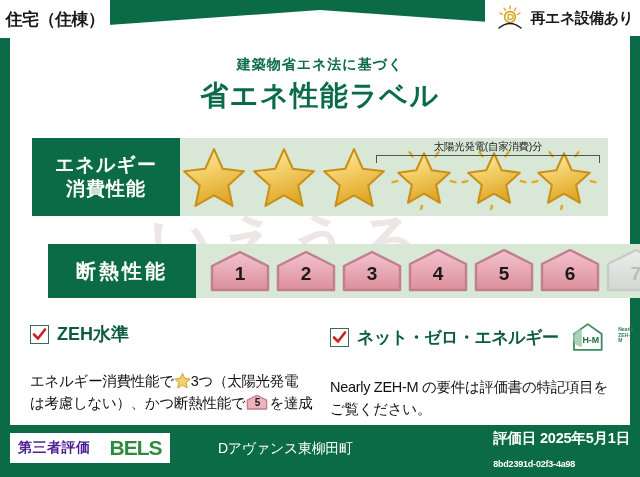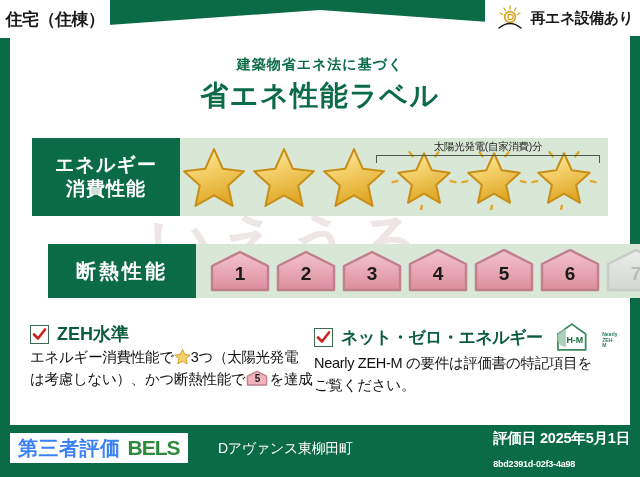--- a/index.html
+++ b/index.html
@@ -200,27 +200,27 @@
   }
   .badge-cell.inactive .badge-num { color: #b9bdb9; }
 
   
   .check-col {
     position: absolute;
     top: 322px;
     z-index: 4;
   }
   #check-left  { left: 30px;  width: 290px; }
-  #check-right { left: 314px; width: 290px; }
+  #check-right { left: 330px; width: 290px; }
 
   .check-head {
     display: flex;
     align-items: center;
     gap: 8px;
-    margin-bottom: 0;
+    margin-bottom: 24px;
   }
   .check-box {
     flex: 0 0 19px;
     width: 19px; height: 19px;
     border: 1.5px solid #3d6b52;
     background: #ffffff;
     position: relative;
   }
   .check-box svg { position: absolute; left: 1px; top: 1px; width: 15px; height: 15px; }
   .check-title {
@@ -251,21 +251,21 @@
   .inline-house-badge span {
     position: absolute; inset: 0;
     display: flex; align-items: flex-end; justify-content: center;
     font-size: 10px; font-weight: bold; color: #1a1a1a;
     padding-bottom: 1px;
   }
 
   
   #zehm-logo {
     display: inline-flex;
-    align-items: flex-end;
+    align-items: center;
     gap: 14px;
     vertical-align: -7px;
     margin-left: 4px;
   }
   #zehm-logo svg { width: 34px; height: 30px; display: block; }
   #zehm-caption {
     font-size: 5px;
     font-weight: bold;
     color: #2f7a55;
     line-height: 1.15;
@@ -285,30 +285,31 @@
     position: absolute;
     left: 10px; top: 8px;
     height: 30px;
     background: #ffffff;
     display: flex;
     align-items: center;
     gap: 7px;
     padding: 0 8px;
   }
   #bels-label-jp {
-    font-size: 20px;
-    font-weight: bold;
-    color: #3b82f6;
+    font-size: 14px;
+    font-weight: bold;
+    color: #4c1d95;
     letter-spacing: 0.5px;
   }
   #bels-label-en {
     font-size: 21px;
     font-weight: bold;
     color: #2e8b3e;
     letter-spacing: -1px;
+    margin-left: 12px;
   }
   #property-name {
     position: absolute;
     left: 218px; top: 15px;
     font-size: 14px;
     color: #ffffff;
     letter-spacing: -0.3px;
     white-space: nowrap;
   }
   #eval-block {

